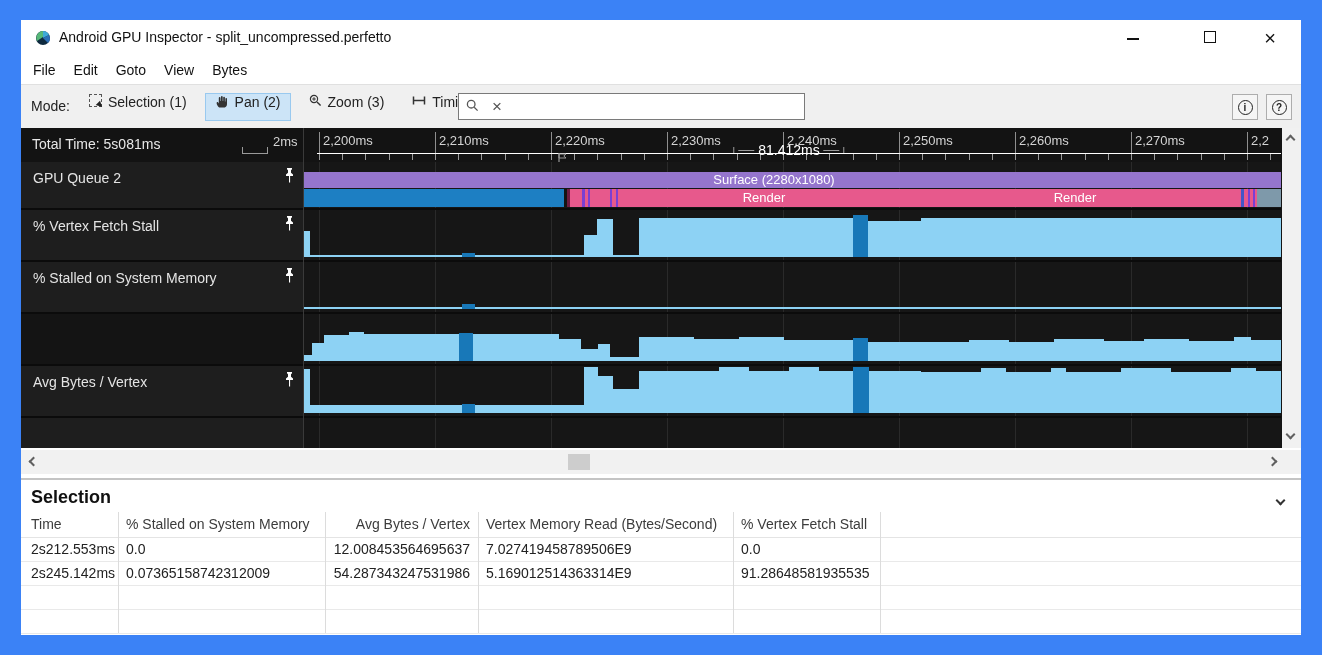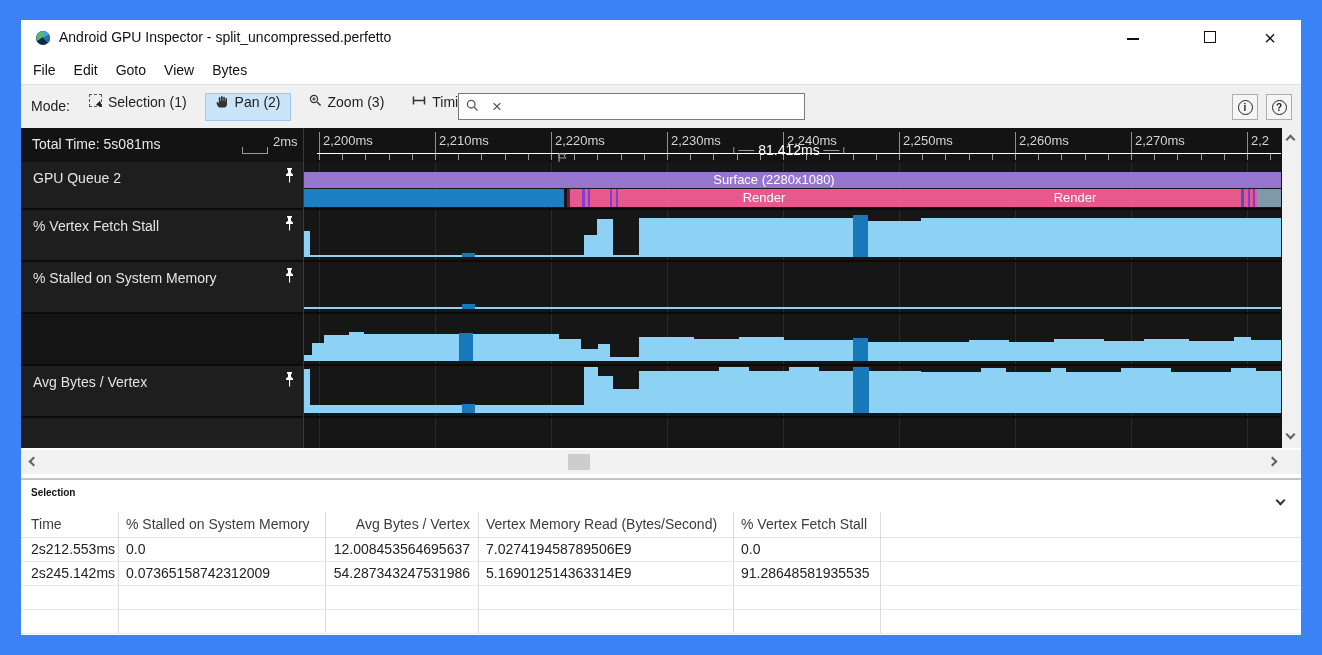--- a/index.html
+++ b/index.html
@@ -54,21 +54,21 @@
   .vscroll { position:absolute; left:1261px; top:0; width:19px; height:320px; background:#f1f1f1; }
   .chev { display:inline-block; width:7px; height:7px; border-left:2px solid #606060; border-bottom:2px solid #606060; }
   .chev-left { transform:rotate(45deg); }
   .chev-right { transform:rotate(225deg); }
   .chev-up { transform:rotate(135deg); }
   .chev-down { transform:rotate(-45deg); }
   .hthumb { position:absolute; left:547px; top:4px; width:22px; height:16px; background:#cdcdcd; }
 
   
   .sel-panel { position:absolute; left:0; top:458px; width:1280px; height:153px; background:#fff; border-top:2px solid #c4c4c4; }
-  .sel-title { position:absolute; left:10px; top:7px; font-size:10px; font-weight:bold; color:#111; }
+  .sel-title { position:absolute; left:10px; top:7px; font-size:18px; font-weight:bold; color:#111; }
   .sel-chev { position:absolute; left:1256px; top:10px; }
   .sel-chev .chev { border-color:#333; }
   #seltable { position:absolute; left:0; top:32px; width:1128px; height:121px; }
   .cell { position:absolute; font-size:14px; color:#222; white-space:nowrap; overflow:hidden; }
   .hcell { color:#3c3c3c; }
 </style>
 </head>
 <body>
 
 <div class="stage">

